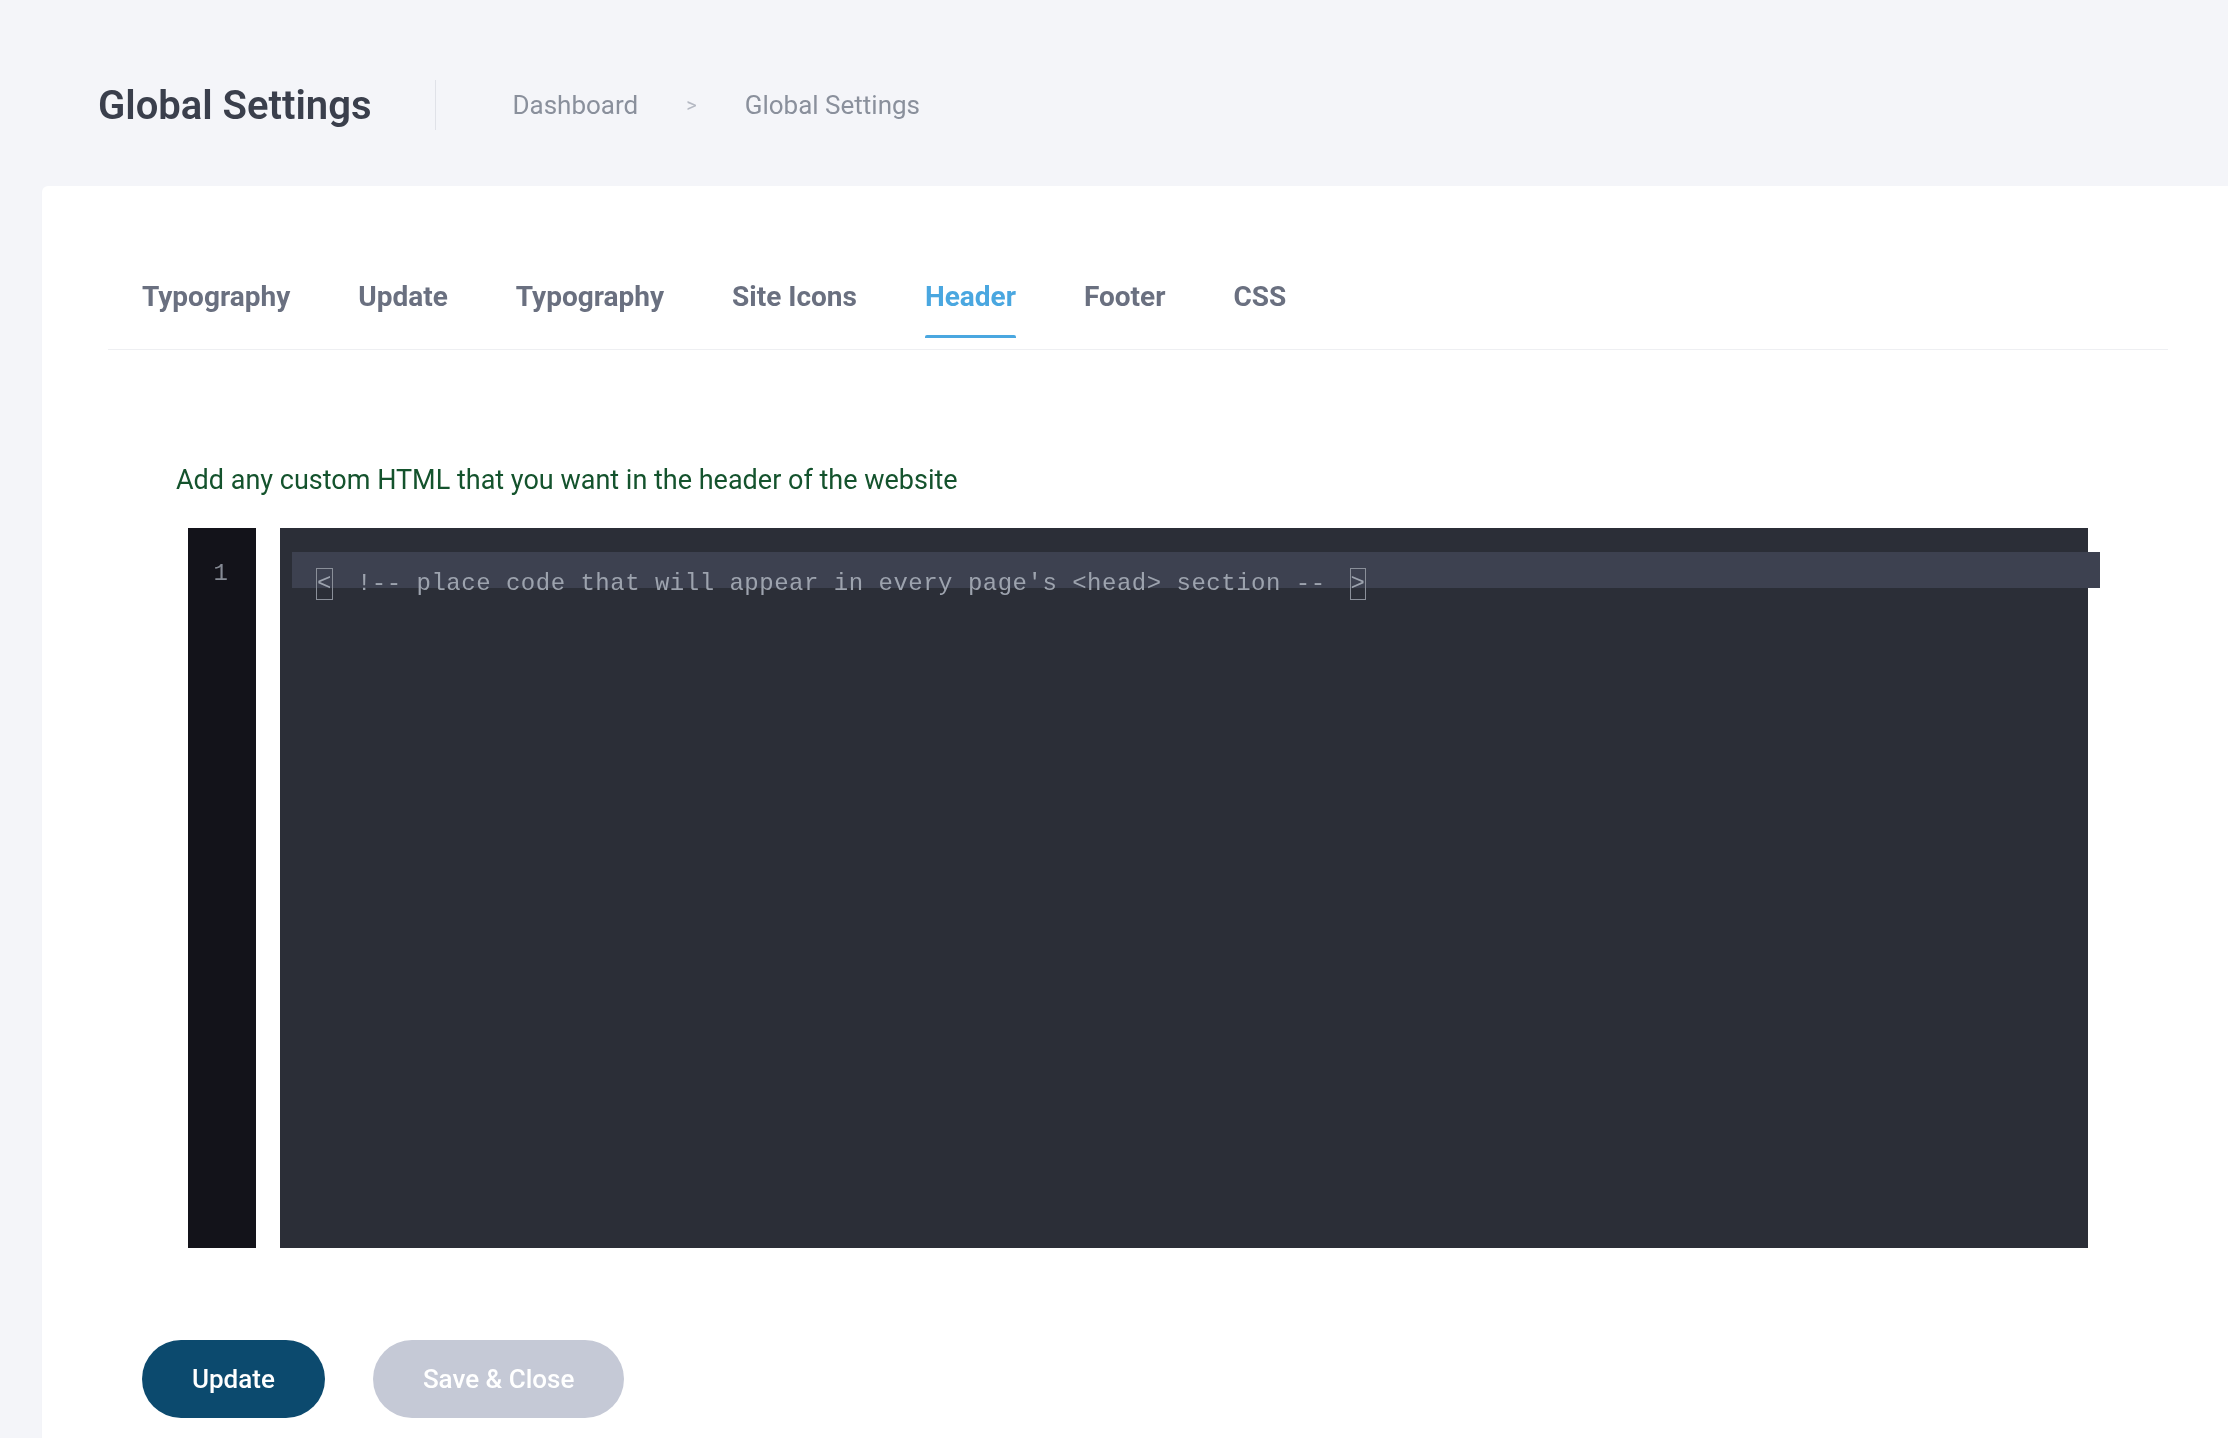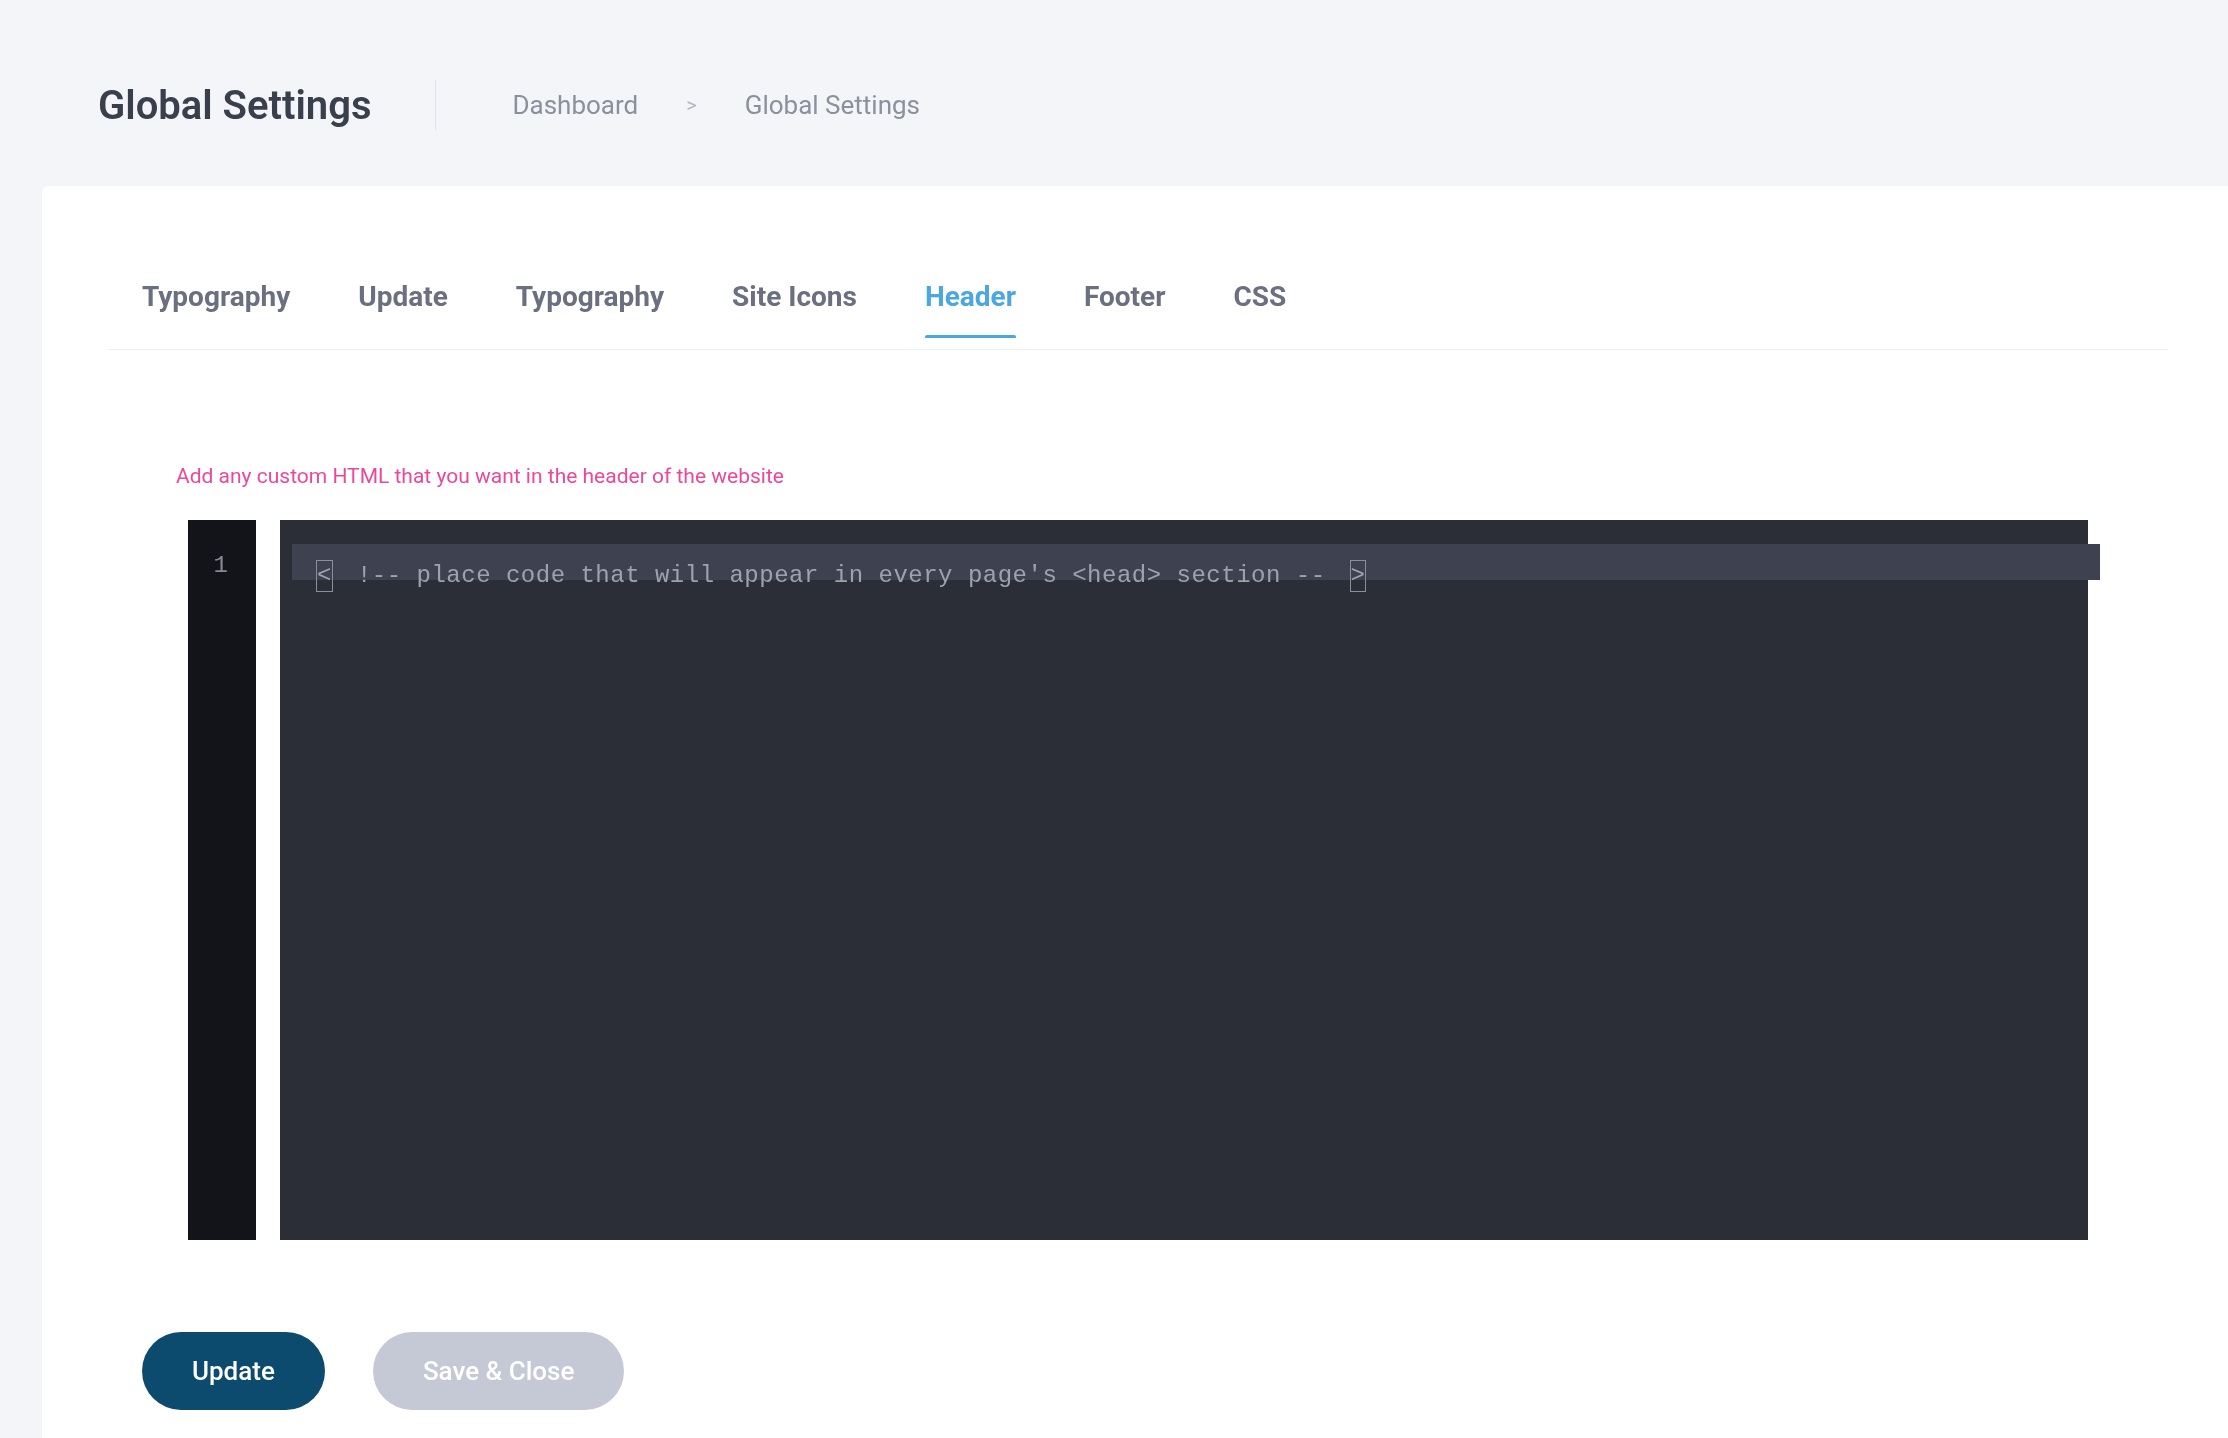--- a/index.html
+++ b/index.html
@@ -90,22 +90,22 @@
     height: 3px;
     background-color: #4aa7e0;
     border-radius: 2px 2px 0 0;
   }
   
   .form-section {
     padding: 90px 56px 0 56px;
   }
   
   .field-label {
-    font-size: 21px;
-    color: #ec4899;
+    font-size: 27px;
+    color: #14532d;
     margin-bottom: 20px;
   }
   
   .code-editor {
     display: flex;
     height: 744px;
     font-family: "SFMono-Regular", Consolas, "Liberation Mono", Menlo, monospace;
     font-size: 24px;
     overflow: hidden;
   }

